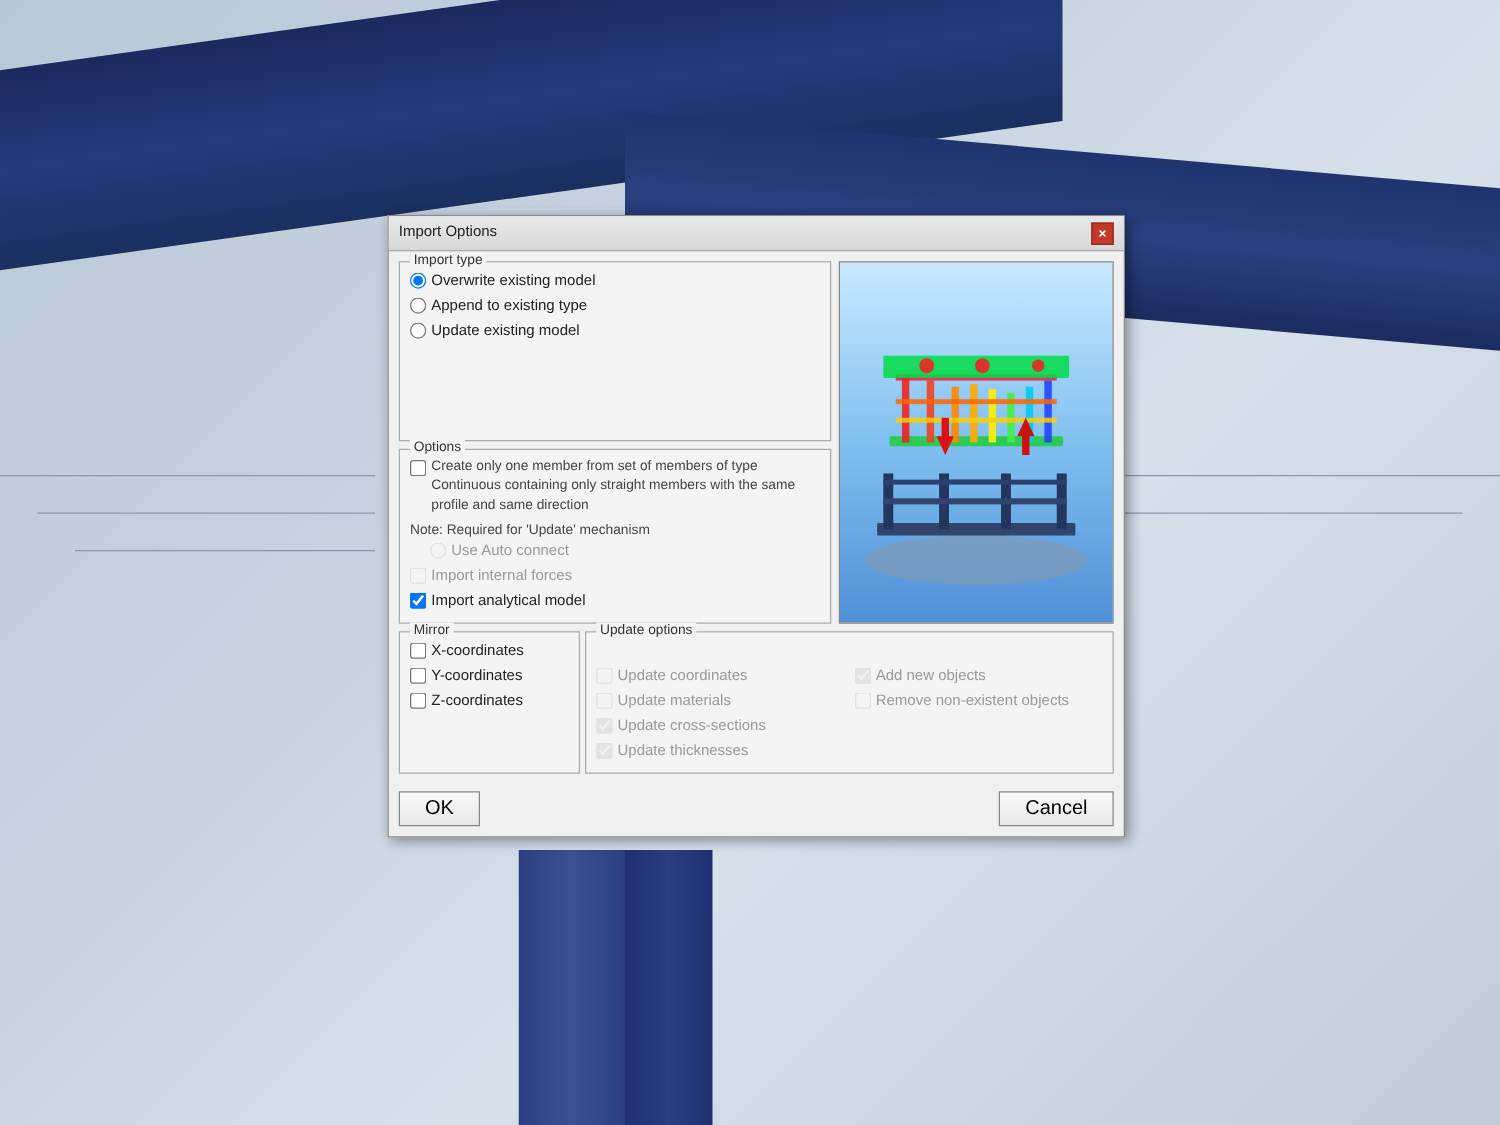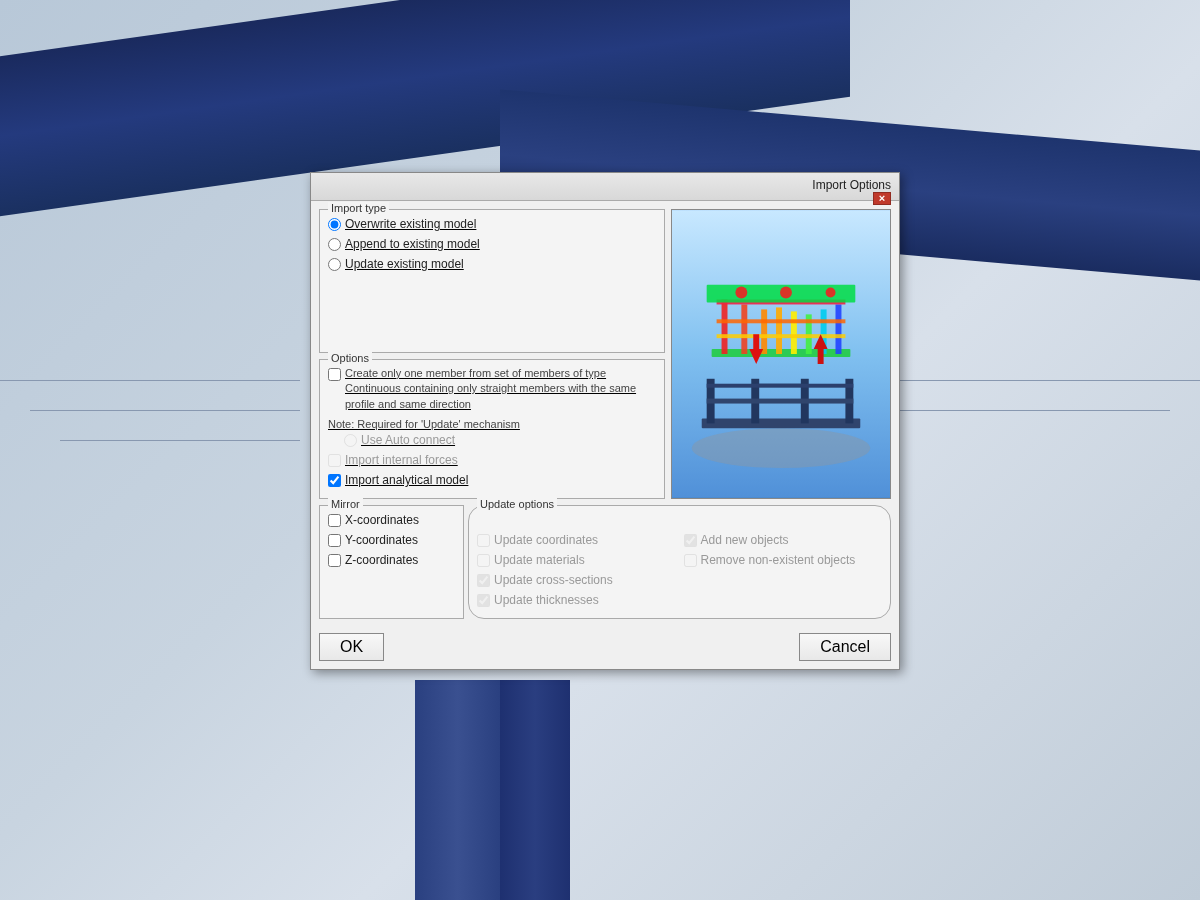--- a/index.html
+++ b/index.html
@@ -87,24 +87,23 @@
       border: 1px solid #888;
       box-shadow: 3px 3px 10px rgba(0,0,0,0.4);
     }
 
     
     .dialog-titlebar {
       background: linear-gradient(180deg, #e8e8e8 0%, #d8d8d8 100%);
       border-bottom: 1px solid #aaa;
       padding: 5px 8px;
       display: flex;
-      align-items: flex-end;
+      align-items: flex-start;
       justify-content: space-between;
       height: 28px;
-      flex-direction: column;
     }
 
     .dialog-title {
       font-size: 12px;
       color: #222;
       font-weight: normal;
     }
 
     .dialog-close-btn {
       width: 18px;
@@ -220,21 +219,20 @@
       display: flex;
       gap: 4px;
     }
 
     .mirror-box {
       width: 145px;
     }
 
     .update-box {
       flex: 1;
-      border-radius: 16px;
     }
 
     .update-inner {
       display: flex;
       gap: 8px;
     }
 
     .update-col {
       flex: 1;
       display: flex;
@@ -283,31 +281,31 @@
 
   <div class="dialog-titlebar">
     <span class="dialog-title">Import Options</span>
     <div class="dialog-close-btn">×</div>
   </div>
 
   <div class="dialog-content">
 
     <div class="dialog-top">
 
-      <div style="flex:1; display:flex; flex-direction:column; gap:6px;text-decoration:underline;">
+      <div style="flex:1; display:flex; flex-direction:column; gap:6px;">
 
         <div class="group-box import-type-box">
           <span class="group-box-legend">Import type</span>
           <div class="radio-row">
             <input type="radio" name="import_type" checked="" style="">
             <span>Overwrite existing model</span>
           </div>
           <div class="radio-row">
             <input type="radio" name="import_type" style="">
-            <span>Append to existing model</span>
+            <span>Append to existing type</span>
           </div>
           <div class="radio-row">
             <input type="radio" name="import_type" style="">
             <span>Update existing model</span>
           </div>
         </div>
 
         <div class="group-box options-box">
           <span class="group-box-legend">Options</span>
           <div style="display:flex; align-items:flex-start; gap:4px; padding: 2px 0 4px 0;">

